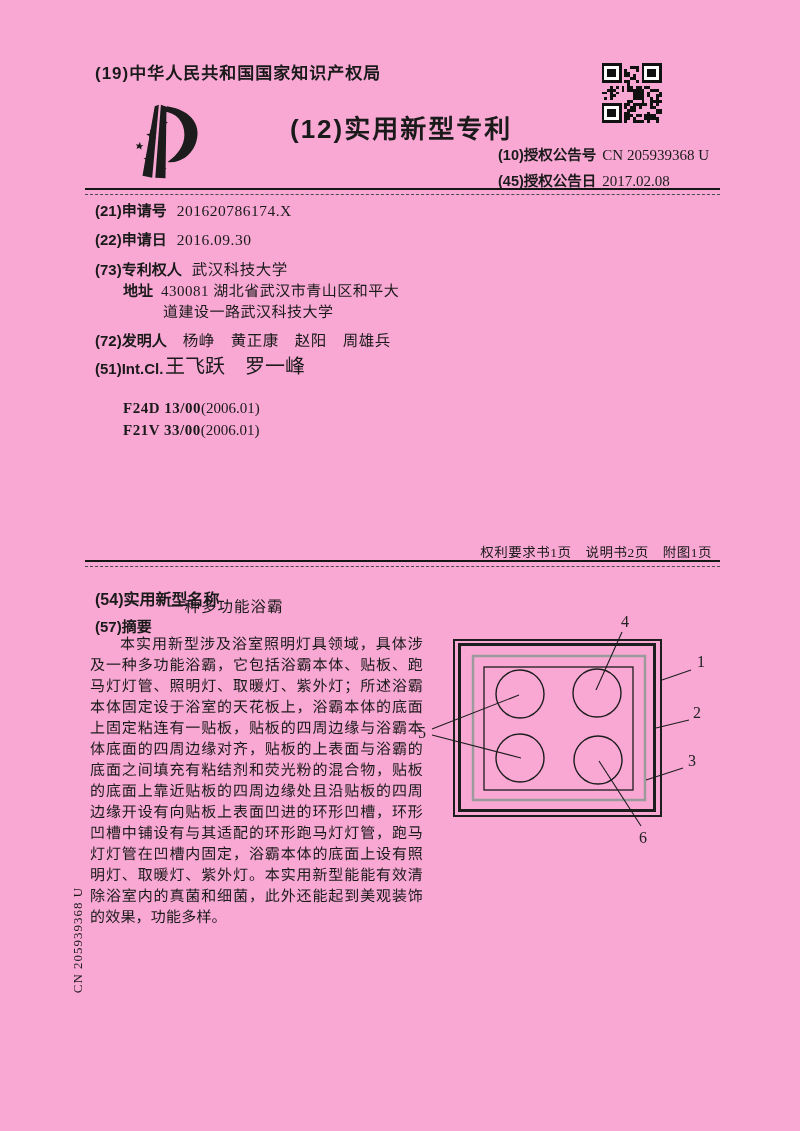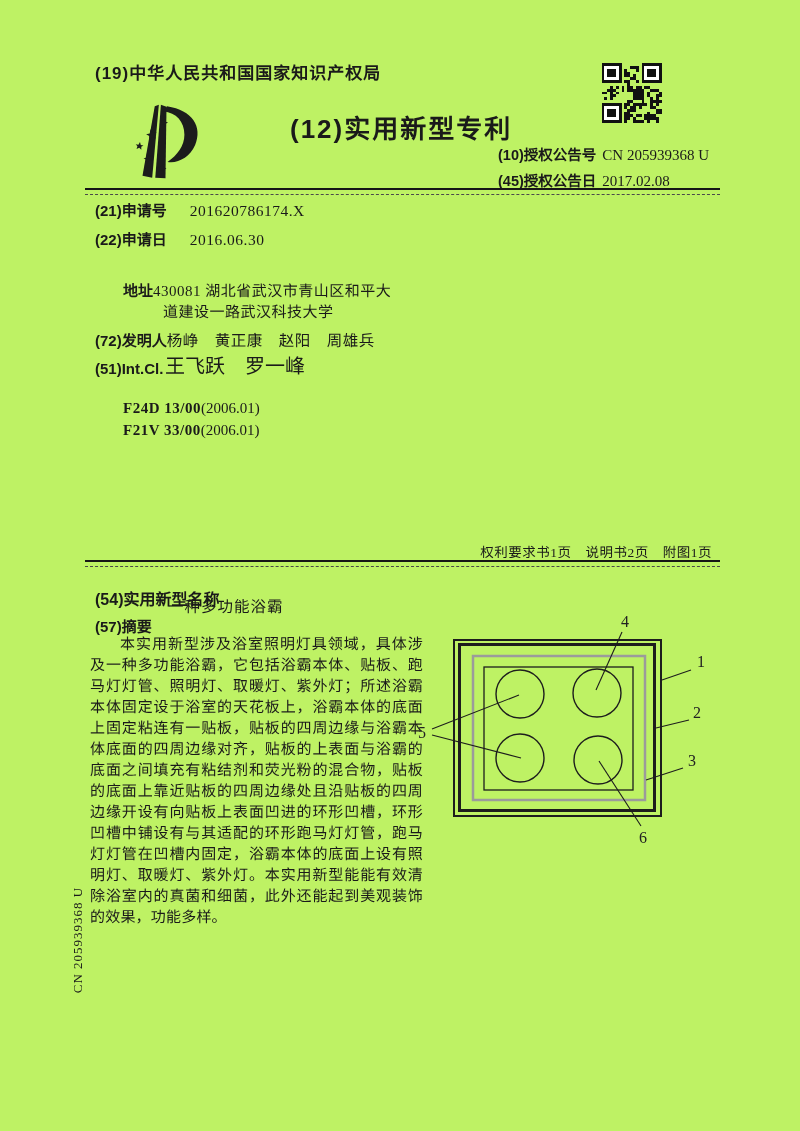--- a/index.html
+++ b/index.html
@@ -1,17 +1,17 @@
 <!DOCTYPE html>
 <html lang="zh-CN"><head>
 <meta charset="utf-8">
 <style>
   html,body{margin:0;padding:0;background:#fff;}
   .page{
-    position:relative;width:800px;height:1131px;background:#bef264;overflow:hidden;
+    position:relative;width:800px;height:1131px;background:#f9a8d4;overflow:hidden;
     color:#1a1a1a;font-family:"Liberation Serif","DejaVu Serif",serif;
   }
   .abs{position:absolute;}
   .hei{font-family:"Liberation Sans","DejaVu Sans",sans-serif;font-weight:700;}
   .song{font-family:"Liberation Serif","DejaVu Serif",serif;font-weight:400;}
 
   .office-line{left:95px;top:59px;font-size:17px;letter-spacing:1px;}
   .doc-type{left:290px;top:108px;font-size:26px;letter-spacing:2px;}
 
   .pub-row{left:498px;font-size:15px;white-space:nowrap;text-align:right;}
@@ -19,29 +19,29 @@
   .pub-row .val{margin-left:6px;font-size:15px;}
   .pub-num{top:143px;}
   .pub-date{top:169px;}
 
   .rule{left:85px;width:635px;height:4px;border-top:2.5px solid #161616;border-bottom:1px dashed #4a4a4a;}
   .rule1{top:188px;}
   .rule2{top:560px;}
 
   .b-row{left:95px;font-size:15px;white-space:nowrap;}
   .b-row .lbl{font-size:15px;}
-  .b-row .val{margin-left:23px;font-size:15.5px;letter-spacing:.5px;}
+  .b-row .val{margin-left:10px;font-size:15.5px;letter-spacing:.5px;}
   .r21{top:199px;}
   .r22{top:228px;}
   .r73{top:257px;}
   .addr1{left:123px;top:279px;font-size:15px;white-space:nowrap;}
-  .addr1 .val{letter-spacing:.5px;}
+  .addr1 .val{margin-left:8px;letter-spacing:.5px;}
   .addr2{left:163px;top:300px;font-size:15px;white-space:nowrap;letter-spacing:.5px;}
   .r72{top:328px;}
-  .r72 .val{margin-left:0;}
+  .r72 .val{margin-left:16px;}
   .inv2{left:165px;top:350px;font-size:20px;white-space:nowrap;}
   .r51{top:360px;}
   .icl{left:123px;font-size:15px;white-space:nowrap;}
   .icl .code{font-weight:600;letter-spacing:.5px;}
   .icl1{top:400px;}
   .icl2{top:422px;}
 
   .pages-info{right:88px;top:541px;font-size:13.5px;letter-spacing:.5px;}
 
   .s54{left:95px;top:586px;font-size:16px;}
@@ -225,21 +225,24 @@
   <div class="abs pub-row pub-date">
     <span class="lbl hei">(45)授权公告日</span><span class="val song">2017.02.08</span>
   </div>
 
   <div class="abs rule rule1"></div>
 
   <div class="abs b-row r21">
     <span class="lbl hei">(21)申请号</span><span class="val song">201620786174.X</span>
   </div>
   <div class="abs b-row r22">
-    <span class="lbl hei">(22)申请日</span><span class="val song">2016.06.30</span>
+    <span class="lbl hei">(22)申请日</span><span class="val song">2016.09.30</span>
+  </div>
+  <div class="abs b-row r73">
+    <span class="lbl hei">(73)专利权人</span><span class="val song">武汉科技大学</span>
   </div>
   <div class="abs addr1">
     <span class="hei">地址</span><span class="val song">430081 湖北省武汉市青山区和平大</span>
   </div>
   <div class="abs addr2 song">道建设一路武汉科技大学</div>
   <div class="abs b-row r72">
     <span class="lbl hei">(72)发明人</span><span class="val song">杨峥　黄正康　赵阳　周雄兵</span>
   </div>
   <div class="abs inv2 song">王飞跃　罗一峰</div>
   <div class="abs b-row r51">

